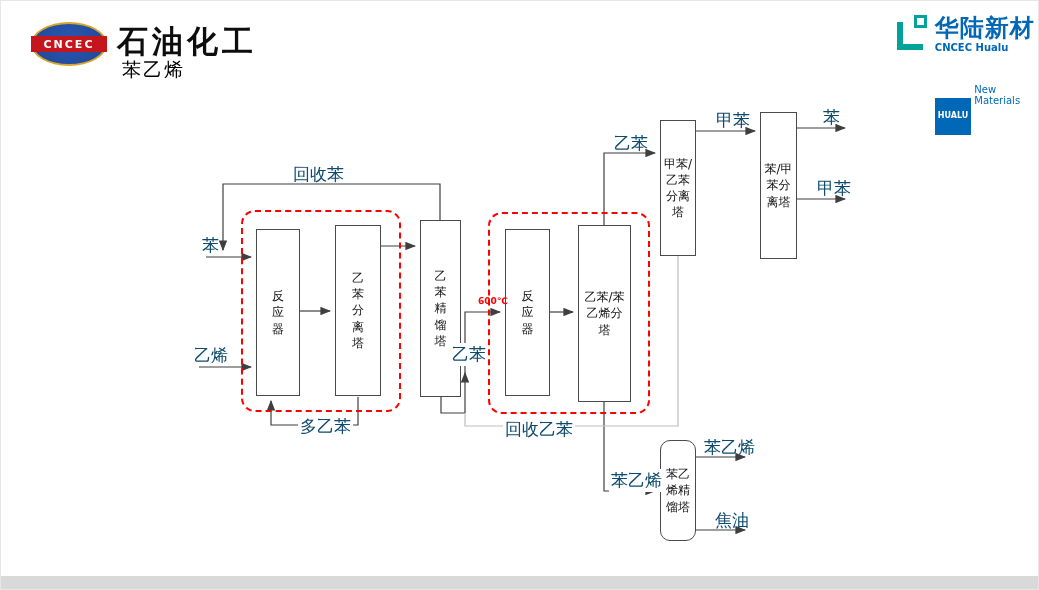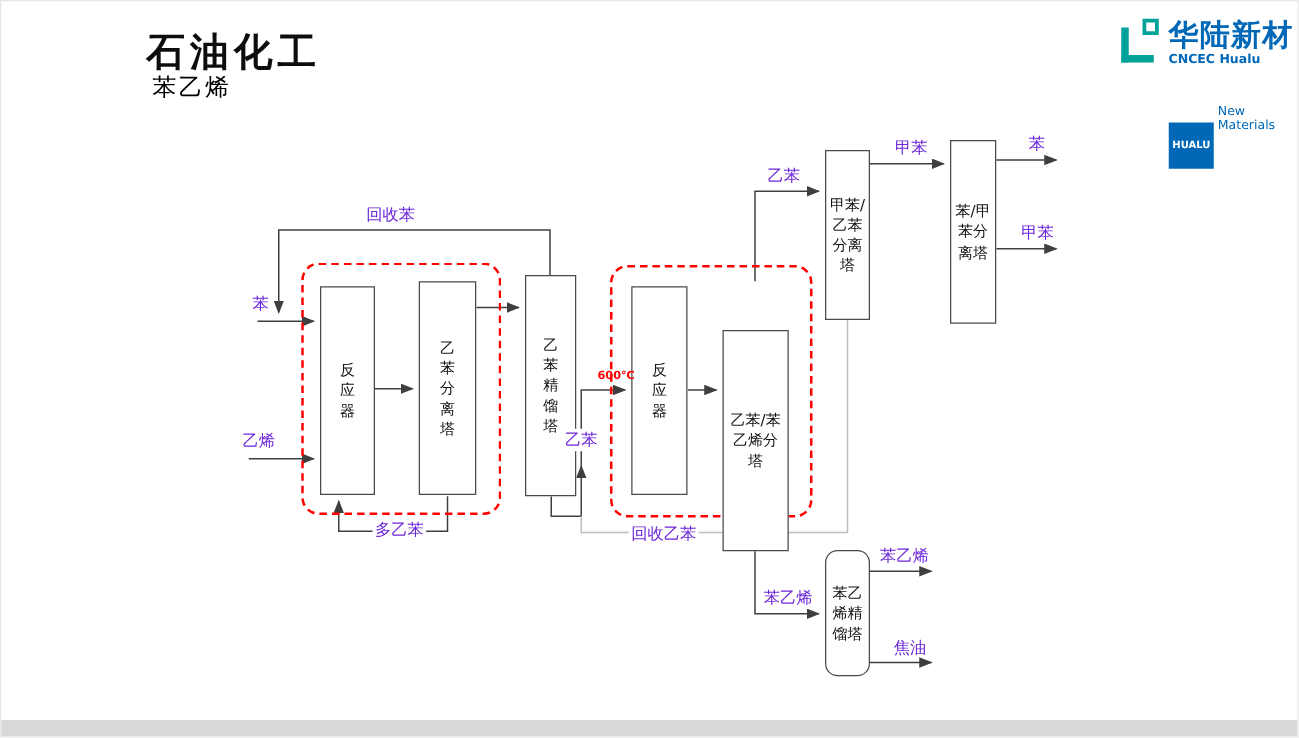--- a/index.html
+++ b/index.html
@@ -48,30 +48,33 @@
   .lines{position:absolute;left:0;top:0;pointer-events:none;}
   .pbox{
     position:absolute;border:1px solid #4a4a4a;background:#fff;box-sizing:border-box;
     display:flex;align-items:center;justify-content:center;text-align:center;
     font-size:12px;line-height:1.35;white-space:pre-line;color:#111;z-index:3;
   }
   .redzone{
     position:absolute;border:2px dashed var(--accent-red,#f00);border-radius:14px;
     background:transparent;z-index:2;
   }
-  .lbl{position:absolute;font-size:13px;color:#6d28d9;white-space:pre;z-index:4;}
+  .lbl{position:absolute;font-size:17px;color:#0c4a6e;white-space:pre;z-index:4;}
   .lbl.bg{background:#fff;padding:0 2px;}
   .temp{position:absolute;font-size:9px;color:var(--accent-red,#f00);z-index:4;font-weight:bold;}
   .footer-bar{position:absolute;left:0;right:0;bottom:0;height:13px;background:var(--footer-gray,#d9d9d9);}
 </style>
 </head>
 <body>
 
 <div class="slide">
 
+  <div class="cncec-logo">
+    <div class="cncec-band">CNCEC</div>
+  </div>
   <div class="brand-title">石油化工</div>
   <div class="page-title">苯乙烯</div>
 
   <div class="hualu">
     <div class="hualu-mark">
       <div class="l-shape"></div>
       <div class="sq"></div>
       <div class="sq-inner"></div>
     </div>
     <div class="hualu-text">
@@ -126,21 +129,21 @@
 离
 塔</div>
   <div class="pbox" style="left:419px;top:219px;width:41px;height:177px;">乙
 苯
 精
 馏
 塔</div>
   <div class="pbox" style="left:504px;top:228px;width:45px;height:167px;">反
 应
 器</div>
-  <div class="pbox" style="left:577px;top:224px;width:53px;height:177px;margin-top:39px;">乙苯/苯
+  <div class="pbox" style="left:577px;top:224px;width:53px;height:177px;">乙苯/苯
 乙烯分
 塔</div>
   <div class="pbox" style="left:659px;top:119px;width:36px;height:136px;">甲苯/
 乙苯
 分离
 塔</div>
   <div class="pbox" style="left:759px;top:111px;width:37px;height:147px;">苯/甲
 苯分
 离塔</div>
   <div class="pbox" style="left:659px;top:439px;width:36px;height:101px;border-radius:10px;">苯乙

